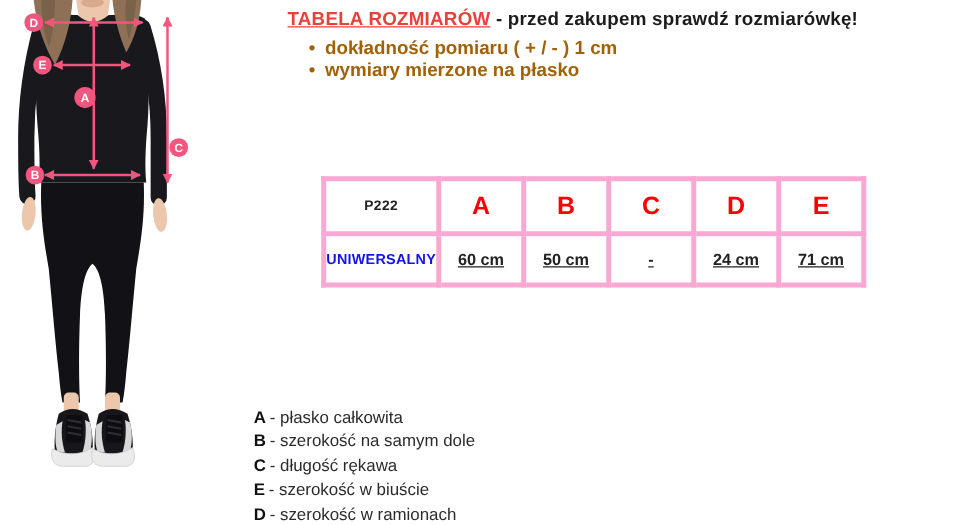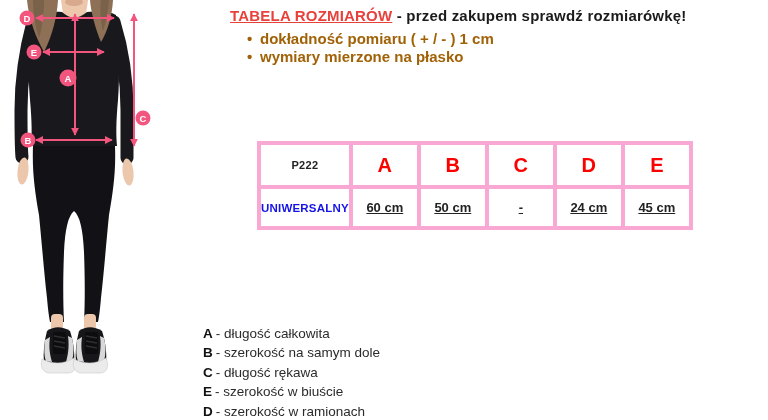--- a/index.html
+++ b/index.html
@@ -223,28 +223,28 @@
         <td class="letter-cell">C</td>
         <td class="letter-cell">D</td>
         <td class="letter-cell">E</td>
       </tr>
       <tr>
         <td class="size-cell">UNIWERSALNY</td>
         <td class="value-cell">60 cm</td>
         <td class="value-cell">50 cm</td>
         <td class="value-cell">-</td>
         <td class="value-cell">24 cm</td>
-        <td class="value-cell">45 cm</td>
+        <td class="value-cell">71 cm</td>
       </tr>
     </tbody>
   </table>
 
   <div class="legend">
     <div class="legend-item">
-      <b>A</b><span>- długość całkowita</span>
+      <b>A</b><span>- płasko całkowita</span>
     </div>
     <div class="legend-item">
       <b>B</b><span>- szerokość na samym dole</span>
     </div>
     <div class="legend-item">
       <b>C</b><span>- długość rękawa</span>
     </div>
     <div class="legend-item">
       <b>E</b><span>- szerokość w biuście</span>
     </div>

